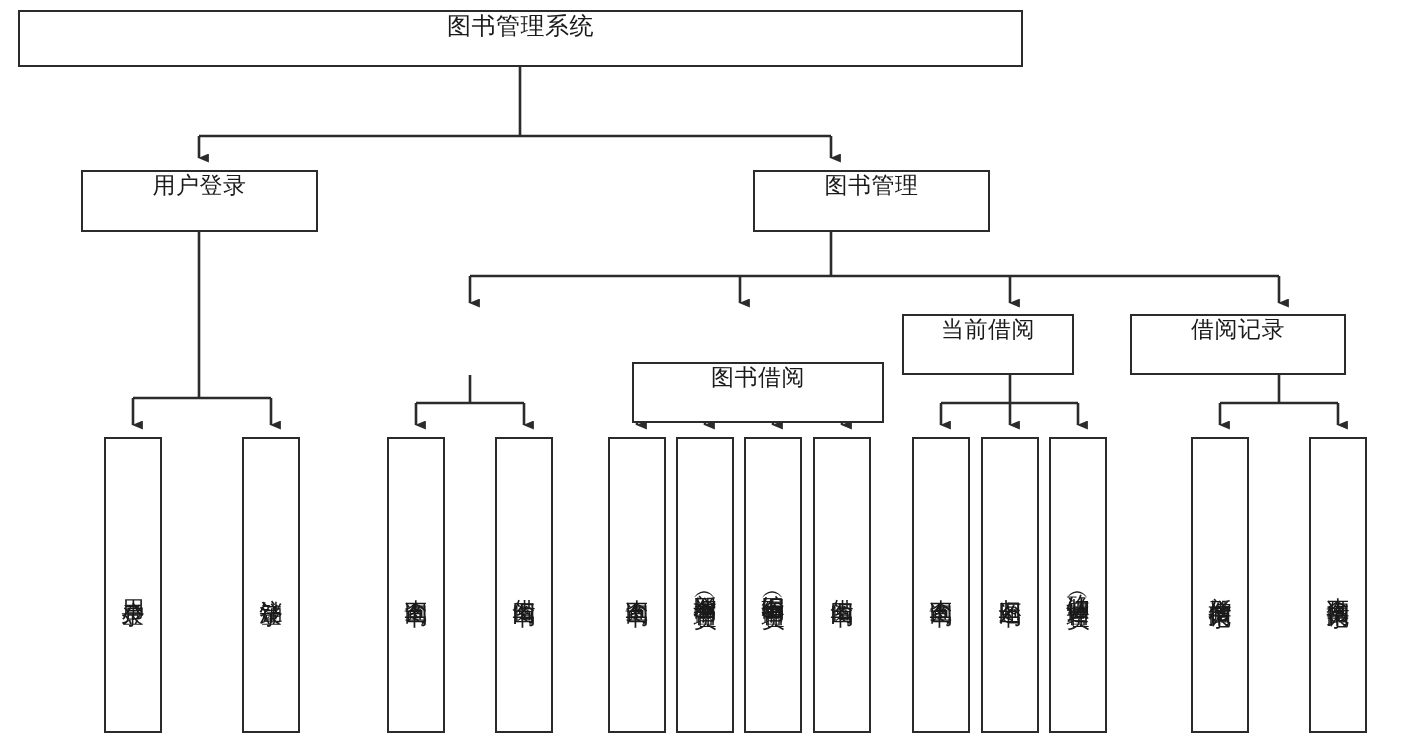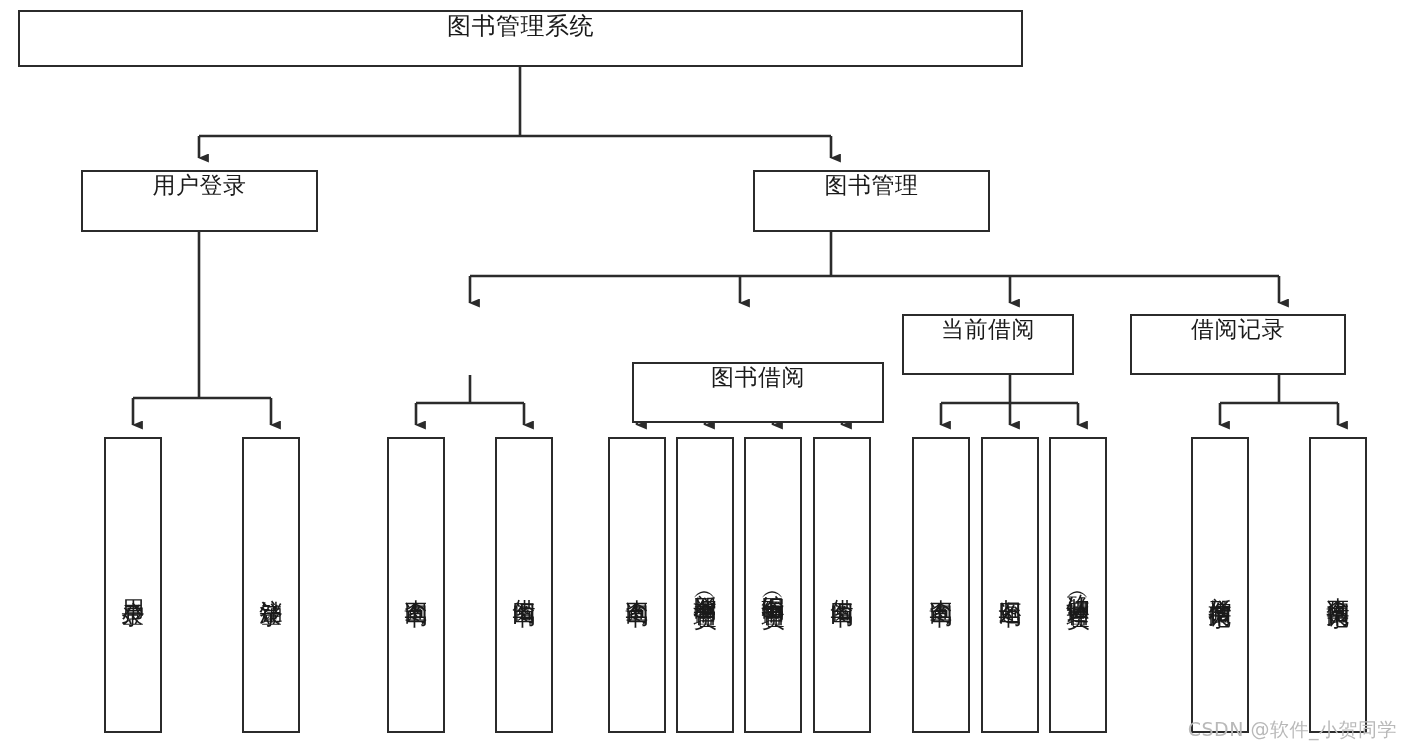--- a/index.html
+++ b/index.html
@@ -186,15 +186,14 @@
     <span class="node-label">确认归还（管理员）</span>
   </div>
 
   <div class="node v-node" style="left:1191px; top:437px; width:58px; height:296px;">
     <span class="node-label">新增借阅记录</span>
   </div>
   <div class="node v-node" style="left:1309px; top:437px; width:58px; height:296px;">
     <span class="node-label">查询借阅记录</span>
   </div>
 
-  <div class="watermark">CSDN @软件_小贺同学</div>
 
 </div>
 
 </body></html>

